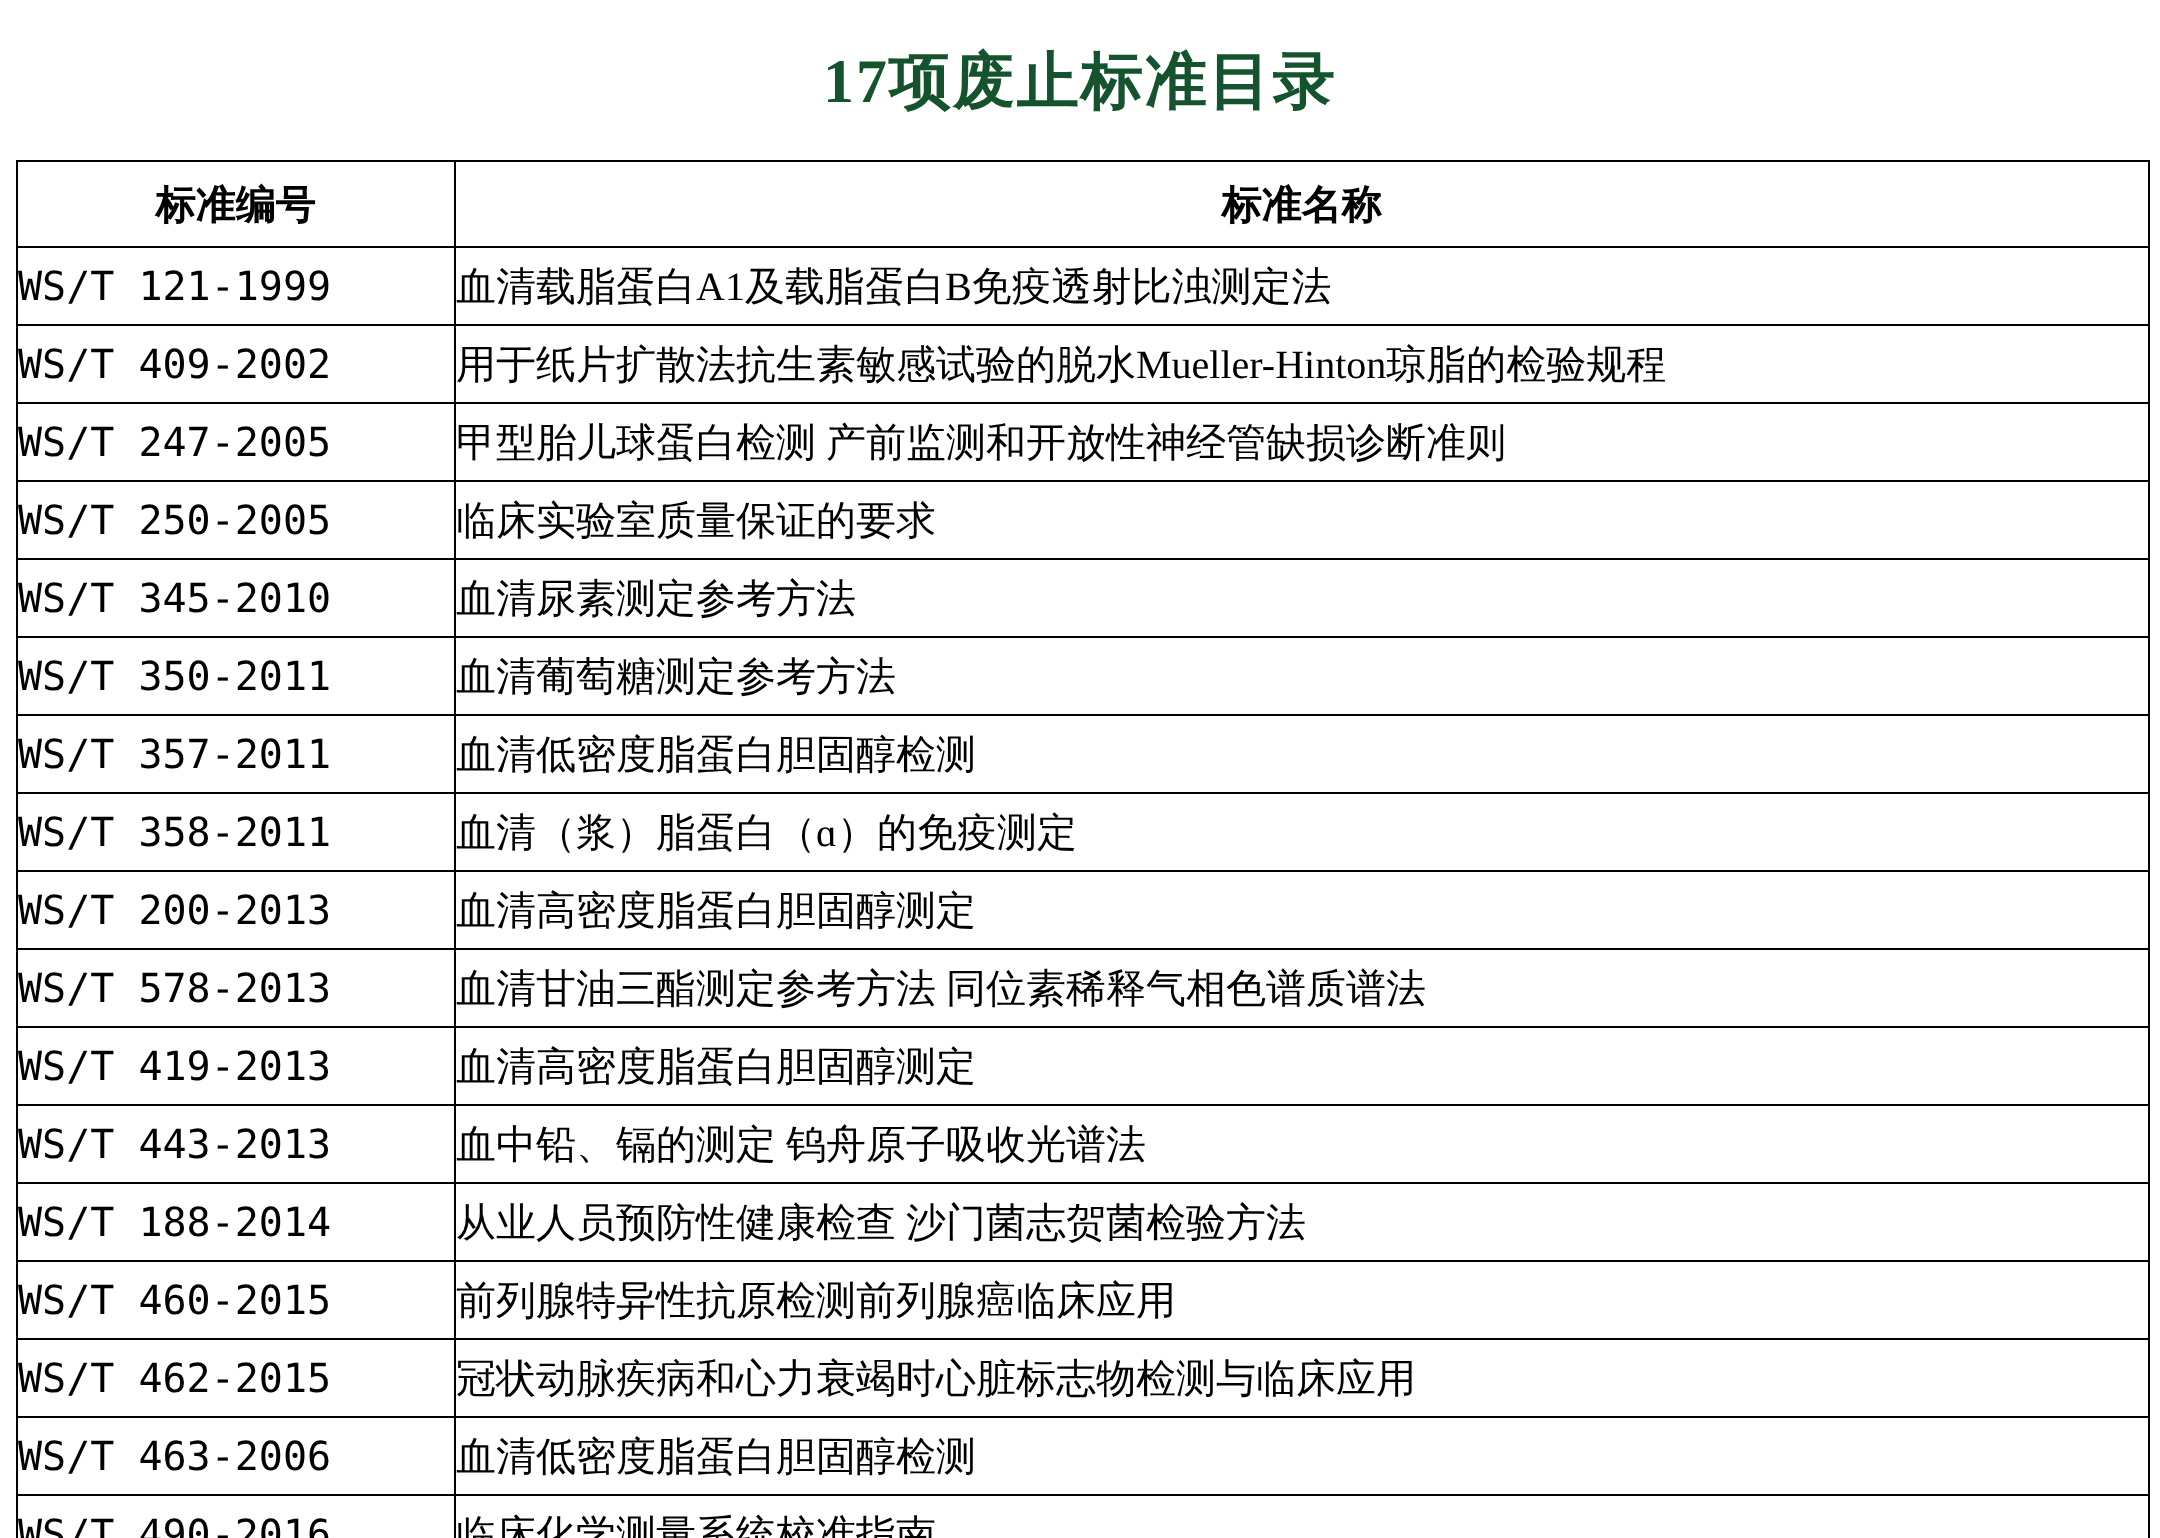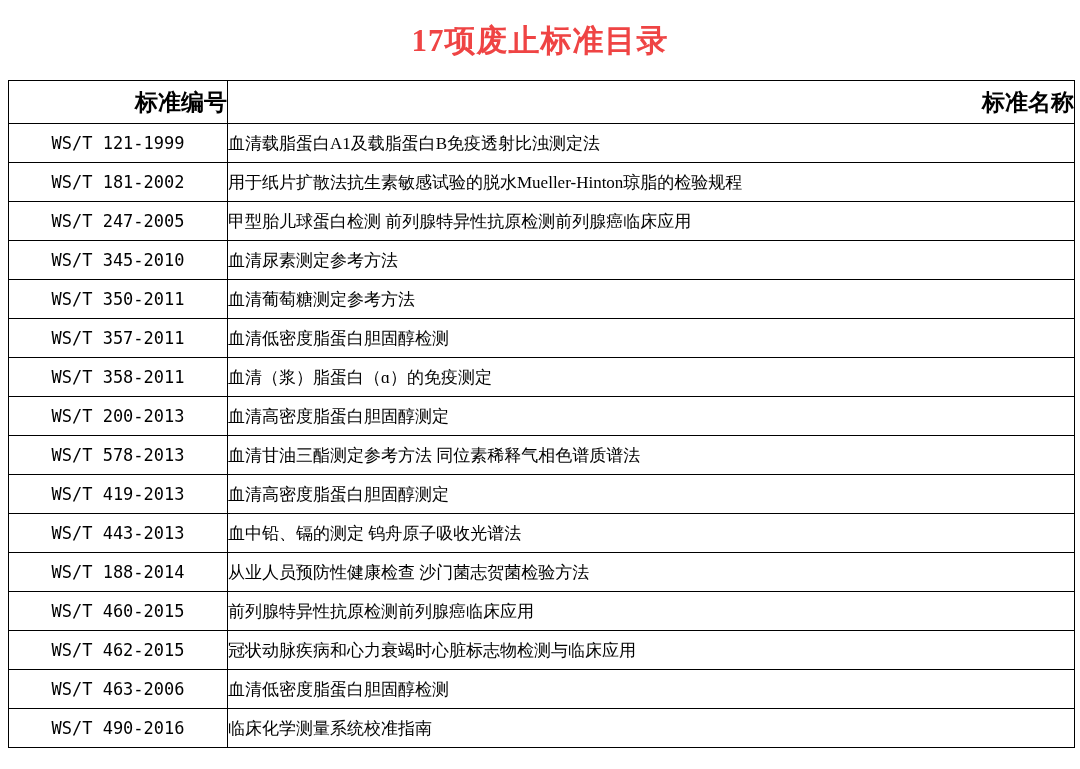--- a/index.html
+++ b/index.html
@@ -21,21 +21,21 @@
     box-sizing: border-box;
   }
   .doc-title {
     text-align: center;
     font-family: "Liberation Serif", "DejaVu Serif", serif;
     font-weight: bold;
     font-size: 31px;
     letter-spacing: 1px;
     padding-top: 20px;
     padding-bottom: 18px;
-    color: #ef4444;
+    color: #14532d;
   }
   .table-wrap {
     padding: 0 8px;
   }
   table.std-table {
     border-collapse: collapse;
     width: 1064px;
     margin: 0 auto;
     table-layout: fixed;
   }
@@ -46,39 +46,38 @@
     vertical-align: middle;
   }
   th.col-code, td.col-code {
     width: 218px;
   }
   th.col-name, td.col-name {
     width: 846px;
   }
   thead th {
     height: 42px;
-    text-align: right;
+    text-align: center;
     font-weight: bold;
-    font-size: 23px;
+    font-size: 20px;
     font-family: Liberation Serif, serif;
   }
   tbody td {
     height: 38px;
   }
   td.col-code {
     font-family: "DejaVu Sans Mono", "Liberation Mono", monospace;
-    font-size: 17px;
+    font-size: 20px;
     letter-spacing: 0px;
     padding-left: 10px;
     white-space: nowrap;
-    text-align: center;
   }
   td.col-name {
     font-family: "Liberation Serif", "DejaVu Serif", serif;
-    font-size: 17px;
+    font-size: 20px;
     padding-left: 10px;
     white-space: nowrap;
     overflow: hidden;
   }
 </style>
 </head>
 <body>
 
 <div class="page">
 
@@ -91,26 +90,30 @@
           <th class="col-code">标准编号</th>
           <th class="col-name">标准名称</th>
         </tr>
       </thead>
       <tbody>
         <tr>
           <td class="col-code">WS/T 121-1999</td>
           <td class="col-name">血清载脂蛋白A1及载脂蛋白B免疫透射比浊测定法</td>
         </tr>
         <tr>
-          <td class="col-code">WS/T 181-2002</td>
+          <td class="col-code">WS/T 409-2002</td>
           <td class="col-name">用于纸片扩散法抗生素敏感试验的脱水Mueller-Hinton琼脂的检验规程</td>
         </tr>
         <tr>
           <td class="col-code">WS/T 247-2005</td>
-          <td class="col-name">甲型胎儿球蛋白检测 前列腺特异性抗原检测前列腺癌临床应用</td>
+          <td class="col-name">甲型胎儿球蛋白检测 产前监测和开放性神经管缺损诊断准则</td>
+        </tr>
+        <tr>
+          <td class="col-code">WS/T 250-2005</td>
+          <td class="col-name">临床实验室质量保证的要求</td>
         </tr>
         <tr>
           <td class="col-code">WS/T 345-2010</td>
           <td class="col-name">血清尿素测定参考方法</td>
         </tr>
         <tr>
           <td class="col-code">WS/T 350-2011</td>
           <td class="col-name">血清葡萄糖测定参考方法</td>
         </tr>
         <tr>

